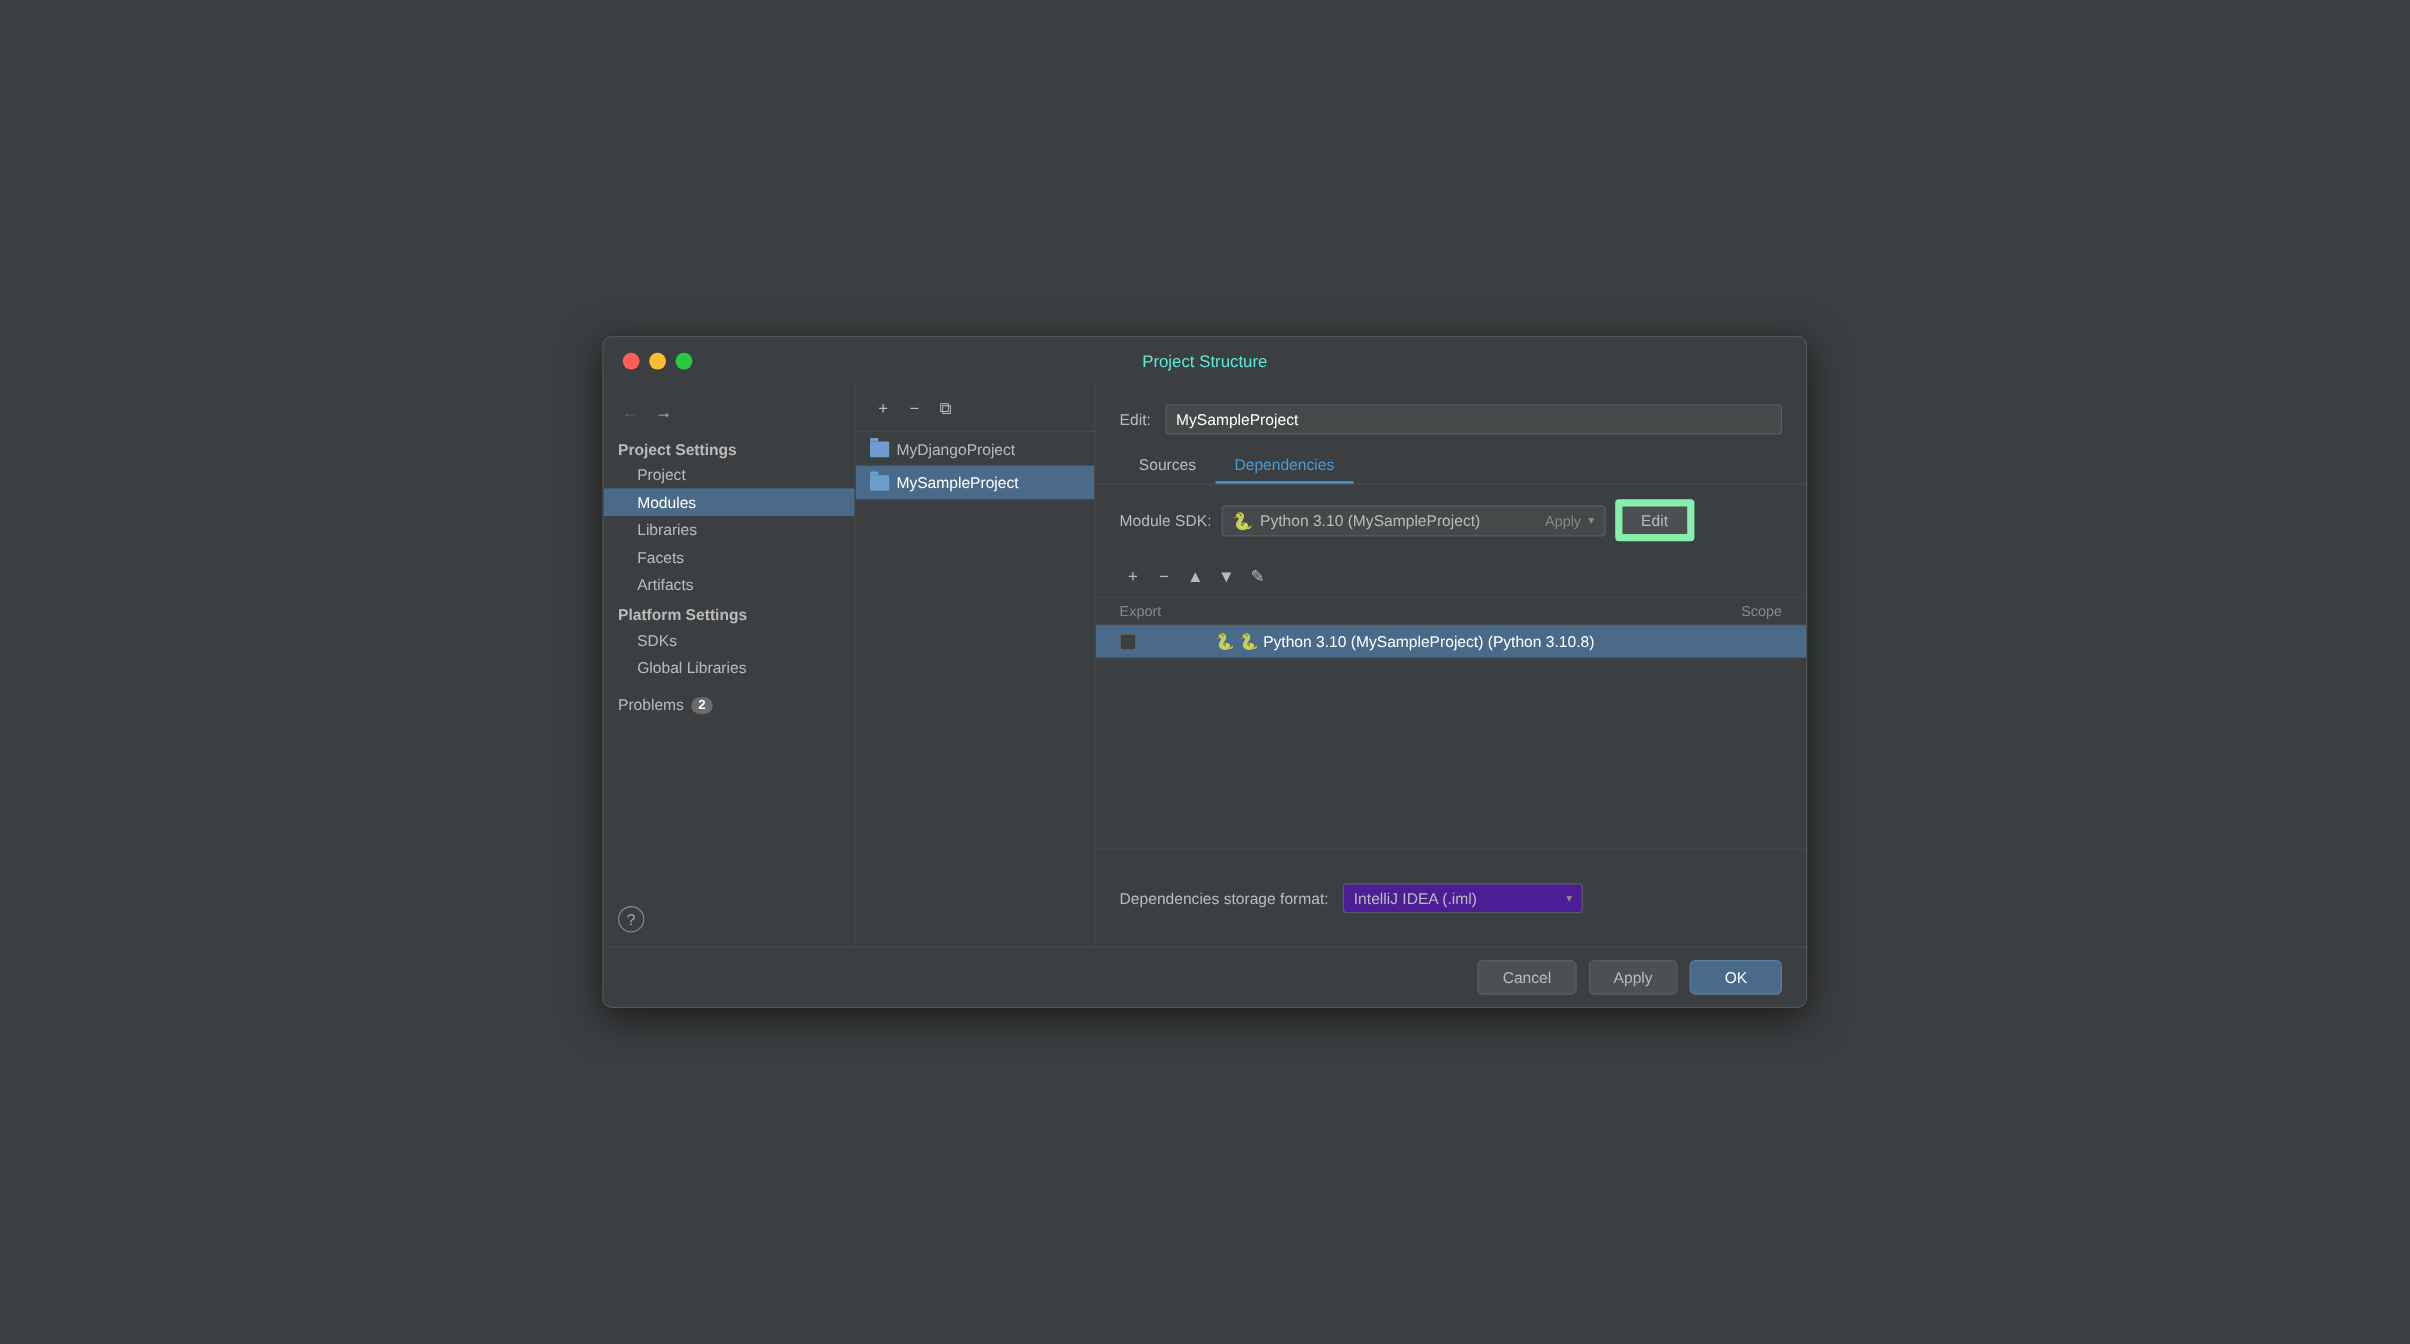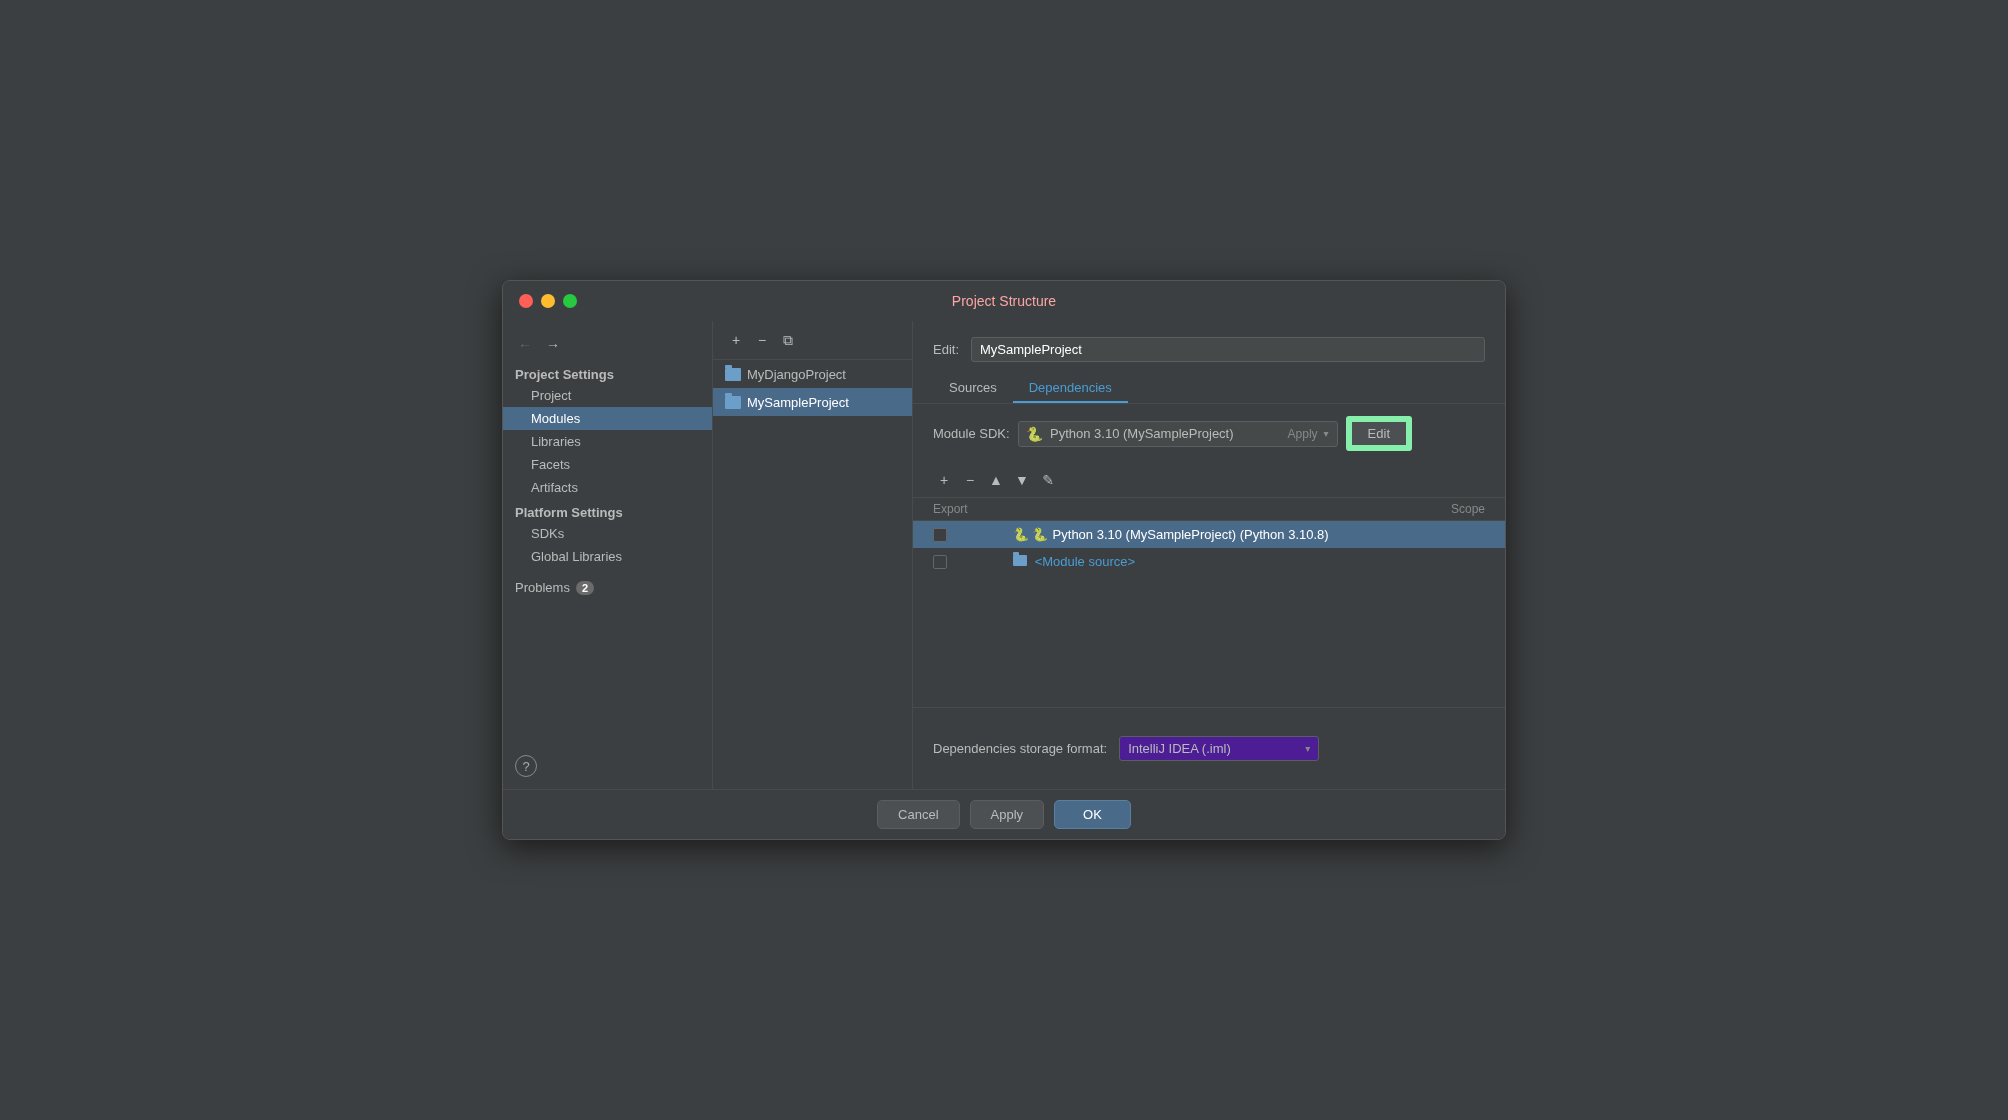--- a/index.html
+++ b/index.html
@@ -44,21 +44,21 @@
     .traffic-light {
       width: 14px;
       height: 14px;
       border-radius: 50%;
     }
     .tl-close { background: #ff5f57; }
     .tl-min { background: #febc2e; }
     .tl-max { background: #28c840; }
     .title-text {
       font-size: 14px;
-      color: #fca5a5;
+      color: #5eead4;
       font-weight: 500;
     }
     .main-content {
       display: flex;
       flex: 1;
       overflow: hidden;
     }
     
     .sidebar {
       width: 210px;
@@ -402,21 +402,21 @@
     }
     .storage-dropdown-text {
       flex: 1;
       font-size: 13px;
       color: #bbbbbb;
     }
     
     .bottom-bar {
       display: flex;
       align-items: center;
-      justify-content: center;
+      justify-content: flex-end;
       padding: 10px 20px;
       gap: 10px;
       border-top: 1px solid #4a4a4a;
       background: #3c3f41;
       flex-shrink: 0;
     }
     .btn-cancel {
       background: #4c5052;
       border: 1px solid #5a5e60;
       border-radius: 5px;
@@ -558,30 +558,20 @@
           <div class="deps-row-checkbox">
             <div class="checkbox-square"></div>
           </div>
           <div class="deps-row-name">
             <span>🐍 </span>
             <span>🐍 Python 3.10 (MySampleProject) (Python 3.10.8)</span>
           </div>
           <div class="deps-row-scope"></div>
         </div>
 
-        <div class="deps-row">
-          <div class="deps-row-checkbox">
-            <div class="checkbox-square"></div>
-          </div>
-          <div class="deps-row-name">
-            <span class="folder-blue-icon"></span>
-            <span class="module-source-link">&lt;Module source&gt;</span>
-          </div>
-          <div class="deps-row-scope"></div>
-        </div>
       </div>
 
       <div class="storage-row">
         <span class="storage-label">Dependencies storage format:</span>
         <div class="storage-dropdown">
           <span class="storage-dropdown-text">IntelliJ IDEA (.iml)</span>
           <span class="chevron-down">▾</span>
         </div>
       </div>
     </div>

